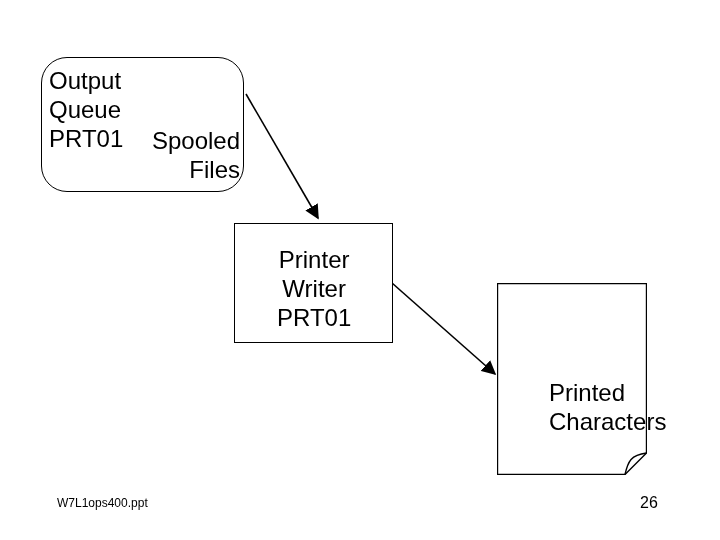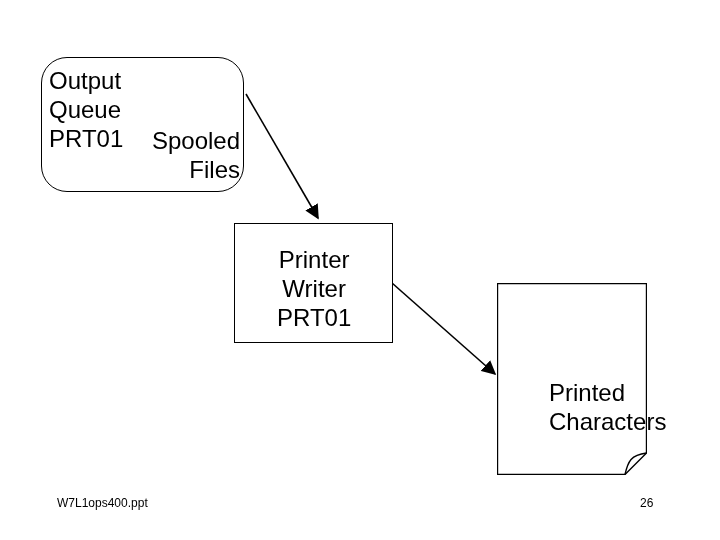--- a/index.html
+++ b/index.html
@@ -111,21 +111,21 @@
     left: 57px;
     top: 495px;
     font-size: 12px;
     line-height: 16px;
     font-family: "Liberation Sans", sans-serif;
   }
   #footer-page-number {
     position: absolute;
     left: 640px;
     top: 495px;
-    font-size: 12px;
+    font-size: 16px;
     line-height: 16px;
     font-family: "Liberation Sans", sans-serif;
   }
 </style>
 </head>
 <body>
 
 <div id="slide">
 
   <svg class="connector" viewBox="0 0 720 540" xmlns="http://www.w3.org/2000/svg">

